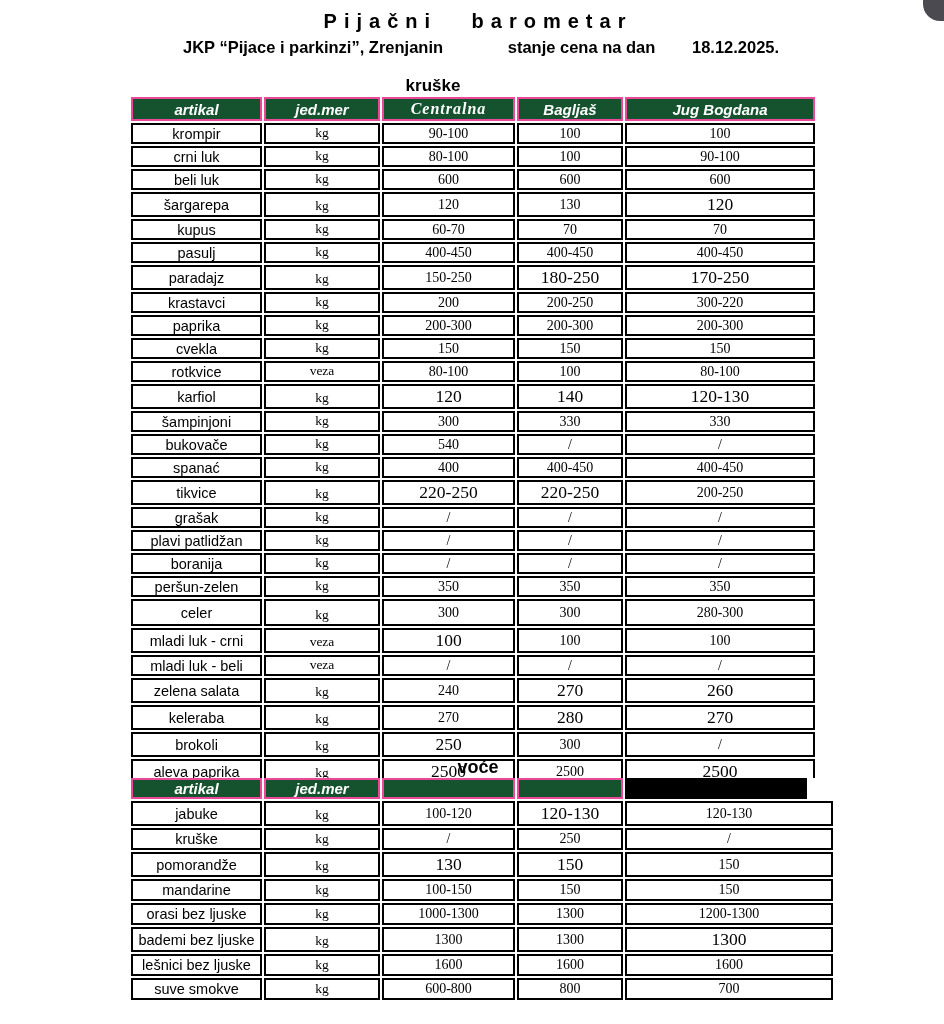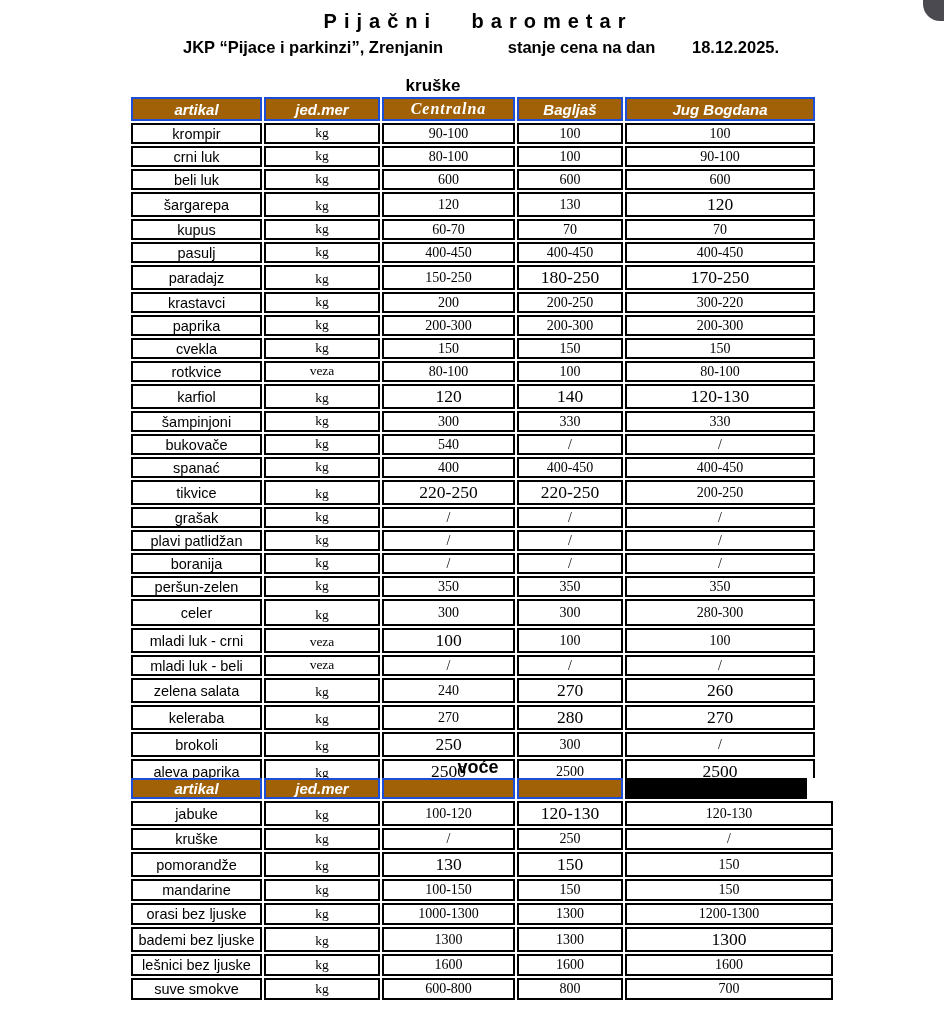--- a/index.html
+++ b/index.html
@@ -14,22 +14,22 @@
   .subtitle .org{margin-left:52px;}
   .subtitle .lbl{margin-left:60px;margin-top:18px;}
   .subtitle .date{margin-left:32px;}
   .section-label{position:absolute;left:131px;width:694px;text-align:center;font-weight:bold;}
   .section-label.povrce{top:76px;font-size:17px;transform:translateX(-45px);}
   .section-label.voce{top:757px;font-size:18px;}
   table{border-collapse:separate;border-spacing:2px;table-layout:fixed;position:absolute;left:129px;}
   #veg-table{top:95px;}
   #fruit-table{top:776px;}
   th,td{box-sizing:border-box;text-align:center;padding:0 2px;overflow:hidden;}
-  th{background:#a16207;color:#fff;font-style:italic;font-weight:bold;font-size:15px;
-     border:2px solid #1d4ed8;height:24px;font-family:"Liberation Sans",sans-serif;}
+  th{background:#14532d;color:#fff;font-style:italic;font-weight:bold;font-size:15px;
+     border:2px solid #ec4899;height:24px;font-family:"Liberation Sans",sans-serif;}
   th.serif{font-family:"Liberation Serif",serif;font-size:16px;font-weight:600;letter-spacing:1px;}
   #fruit-table th{height:20px;}
   #fruit-table th.notch{background:linear-gradient(to right,#000 calc(100% - 26px),#ffffff calc(100% - 26px));
                         border:none;}
   td{border:2px solid #000;background:#fff;font-family:"Liberation Serif",serif;font-size:14px;height:18px;
      vertical-align:middle;}
   td.name{font-family:"Liberation Sans",sans-serif;font-size:14.5px;}
   td.unit{font-size:13.5px;vertical-align:bottom;padding-bottom:1px;}
   td.big{font-size:17.5px;}
   #fruit-table td{height:22px;}

